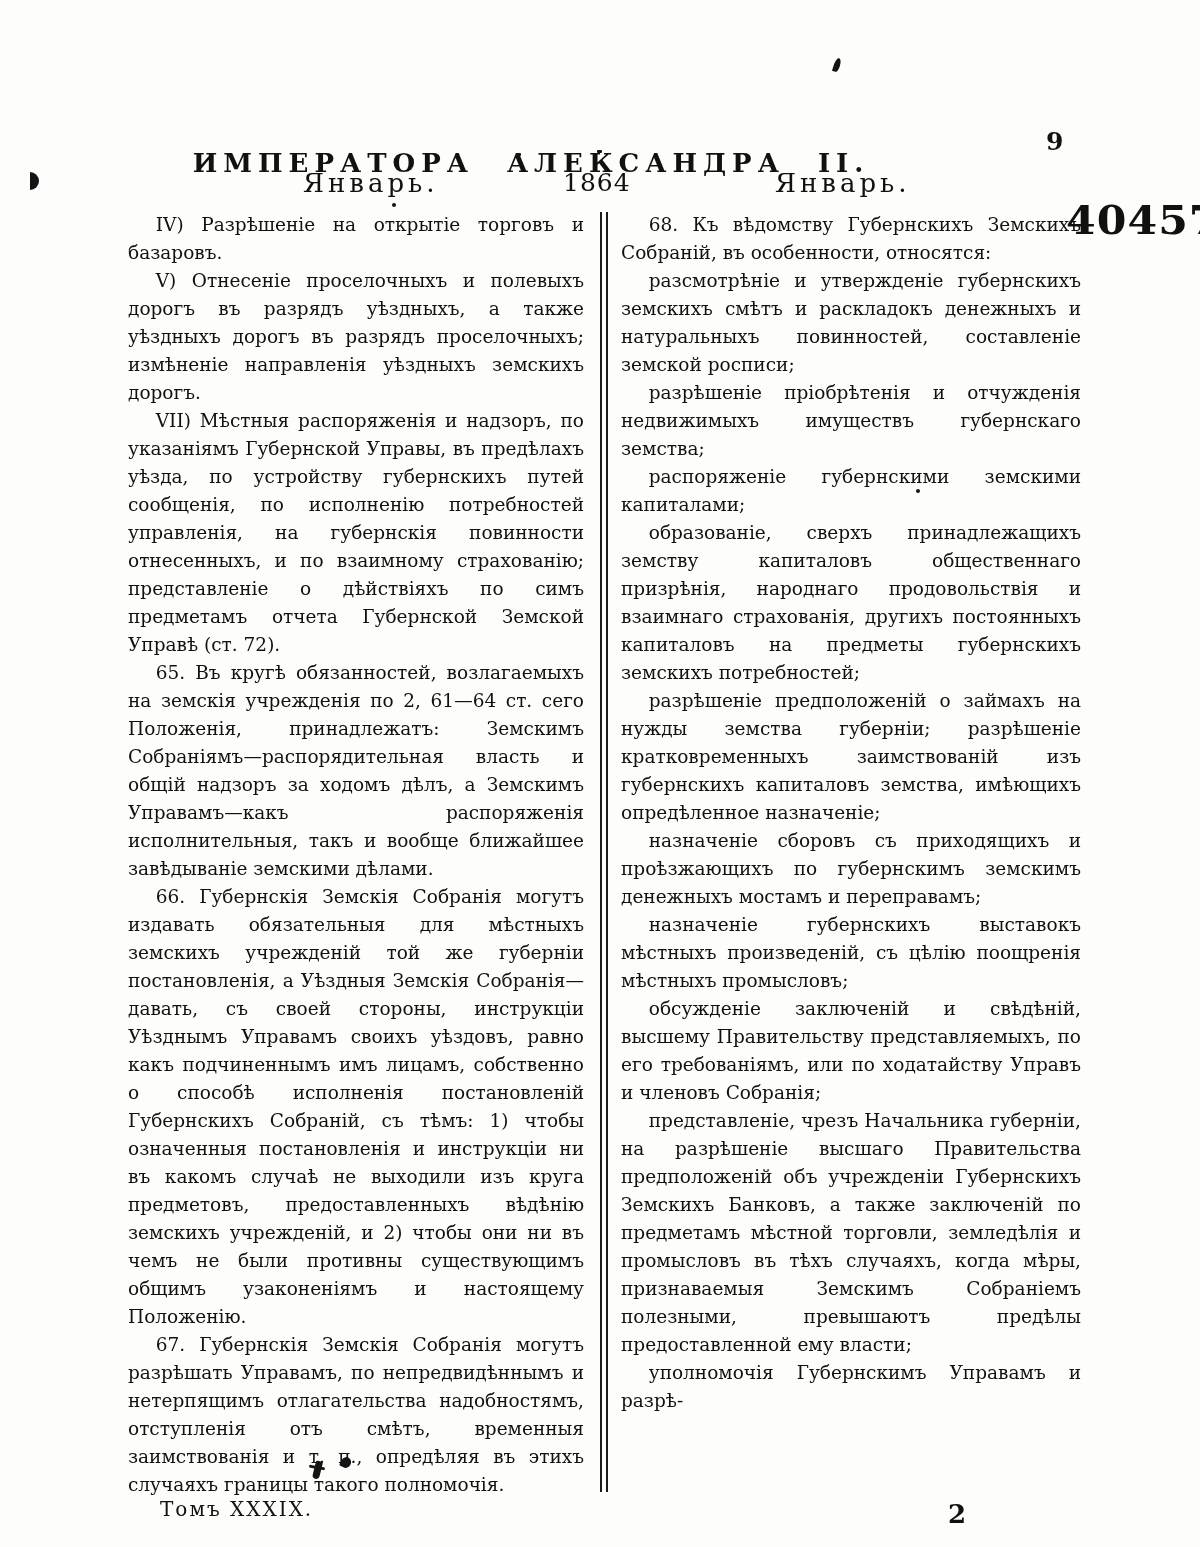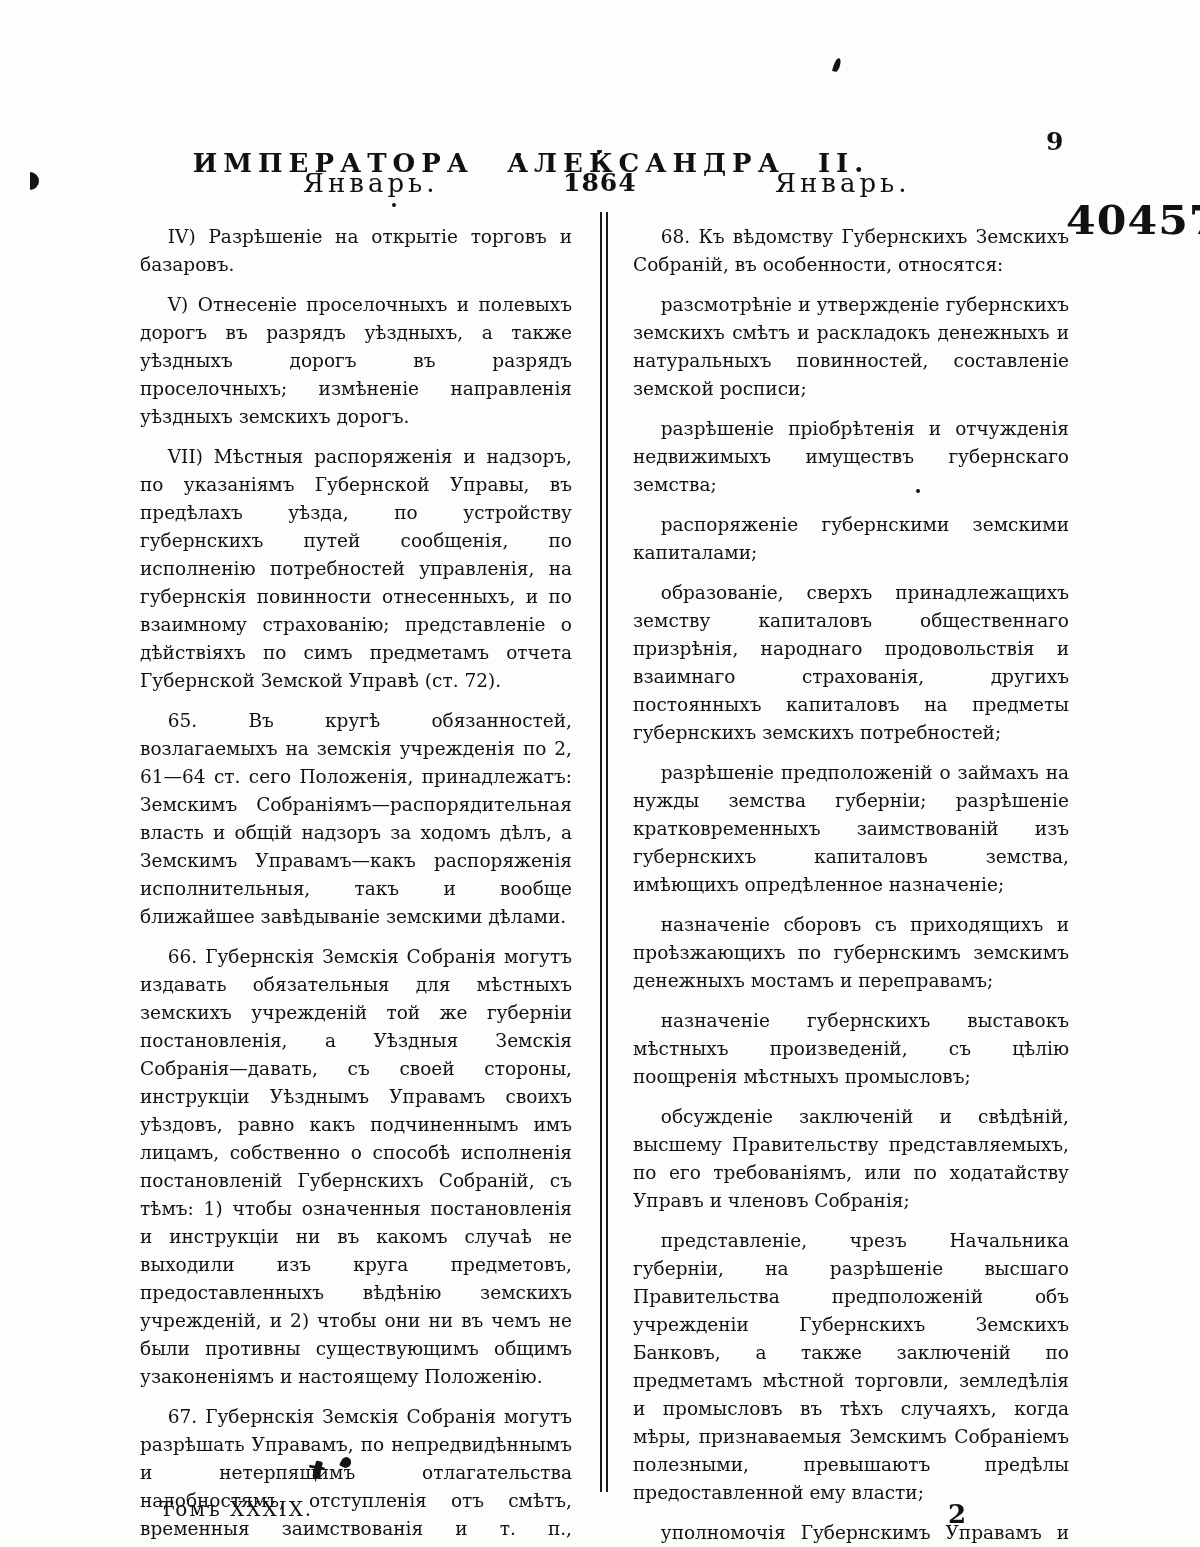--- a/index.html
+++ b/index.html
@@ -37,21 +37,21 @@
     font-size: 26px;
     letter-spacing: 4px;
     white-space: nowrap;
   }
   .month-left  { left: 303px; }
   .month-right { left: 775px; }
   .year-heading {
     position: absolute;
     top: 168px; left: 563px;
     font-size: 25px;
-    font-weight: 700;
+    font-weight: 400;
     letter-spacing: 1px;
   }
   
   .stamp {
     position: absolute;
     top: 198px; left: 1066px;
     font-size: 41px;
     font-weight: 700;
     letter-spacing: 1px;
     transform: scaleY(0.95) scaleX(1.04);
@@ -62,21 +62,21 @@
   .col {
     position: absolute;
     top: 211px;
     font-size: 18.5px;
     line-height: 28px;
     text-align: justify;
   }
   .col-left  { left: 128px; width: 456px; }
   .col-right { left: 621px; width: 460px; }
   .col p {
-    margin: 12px;
+    margin: 0;
     text-indent: 1.5em;
   }
   .divider {
     position: absolute;
     top: 212px; left: 600px;
     height: 1280px;
     width: 4px;
     border-left: 2px solid #1b1b1b;
     border-right: 2px solid #1b1b1b;
   }

